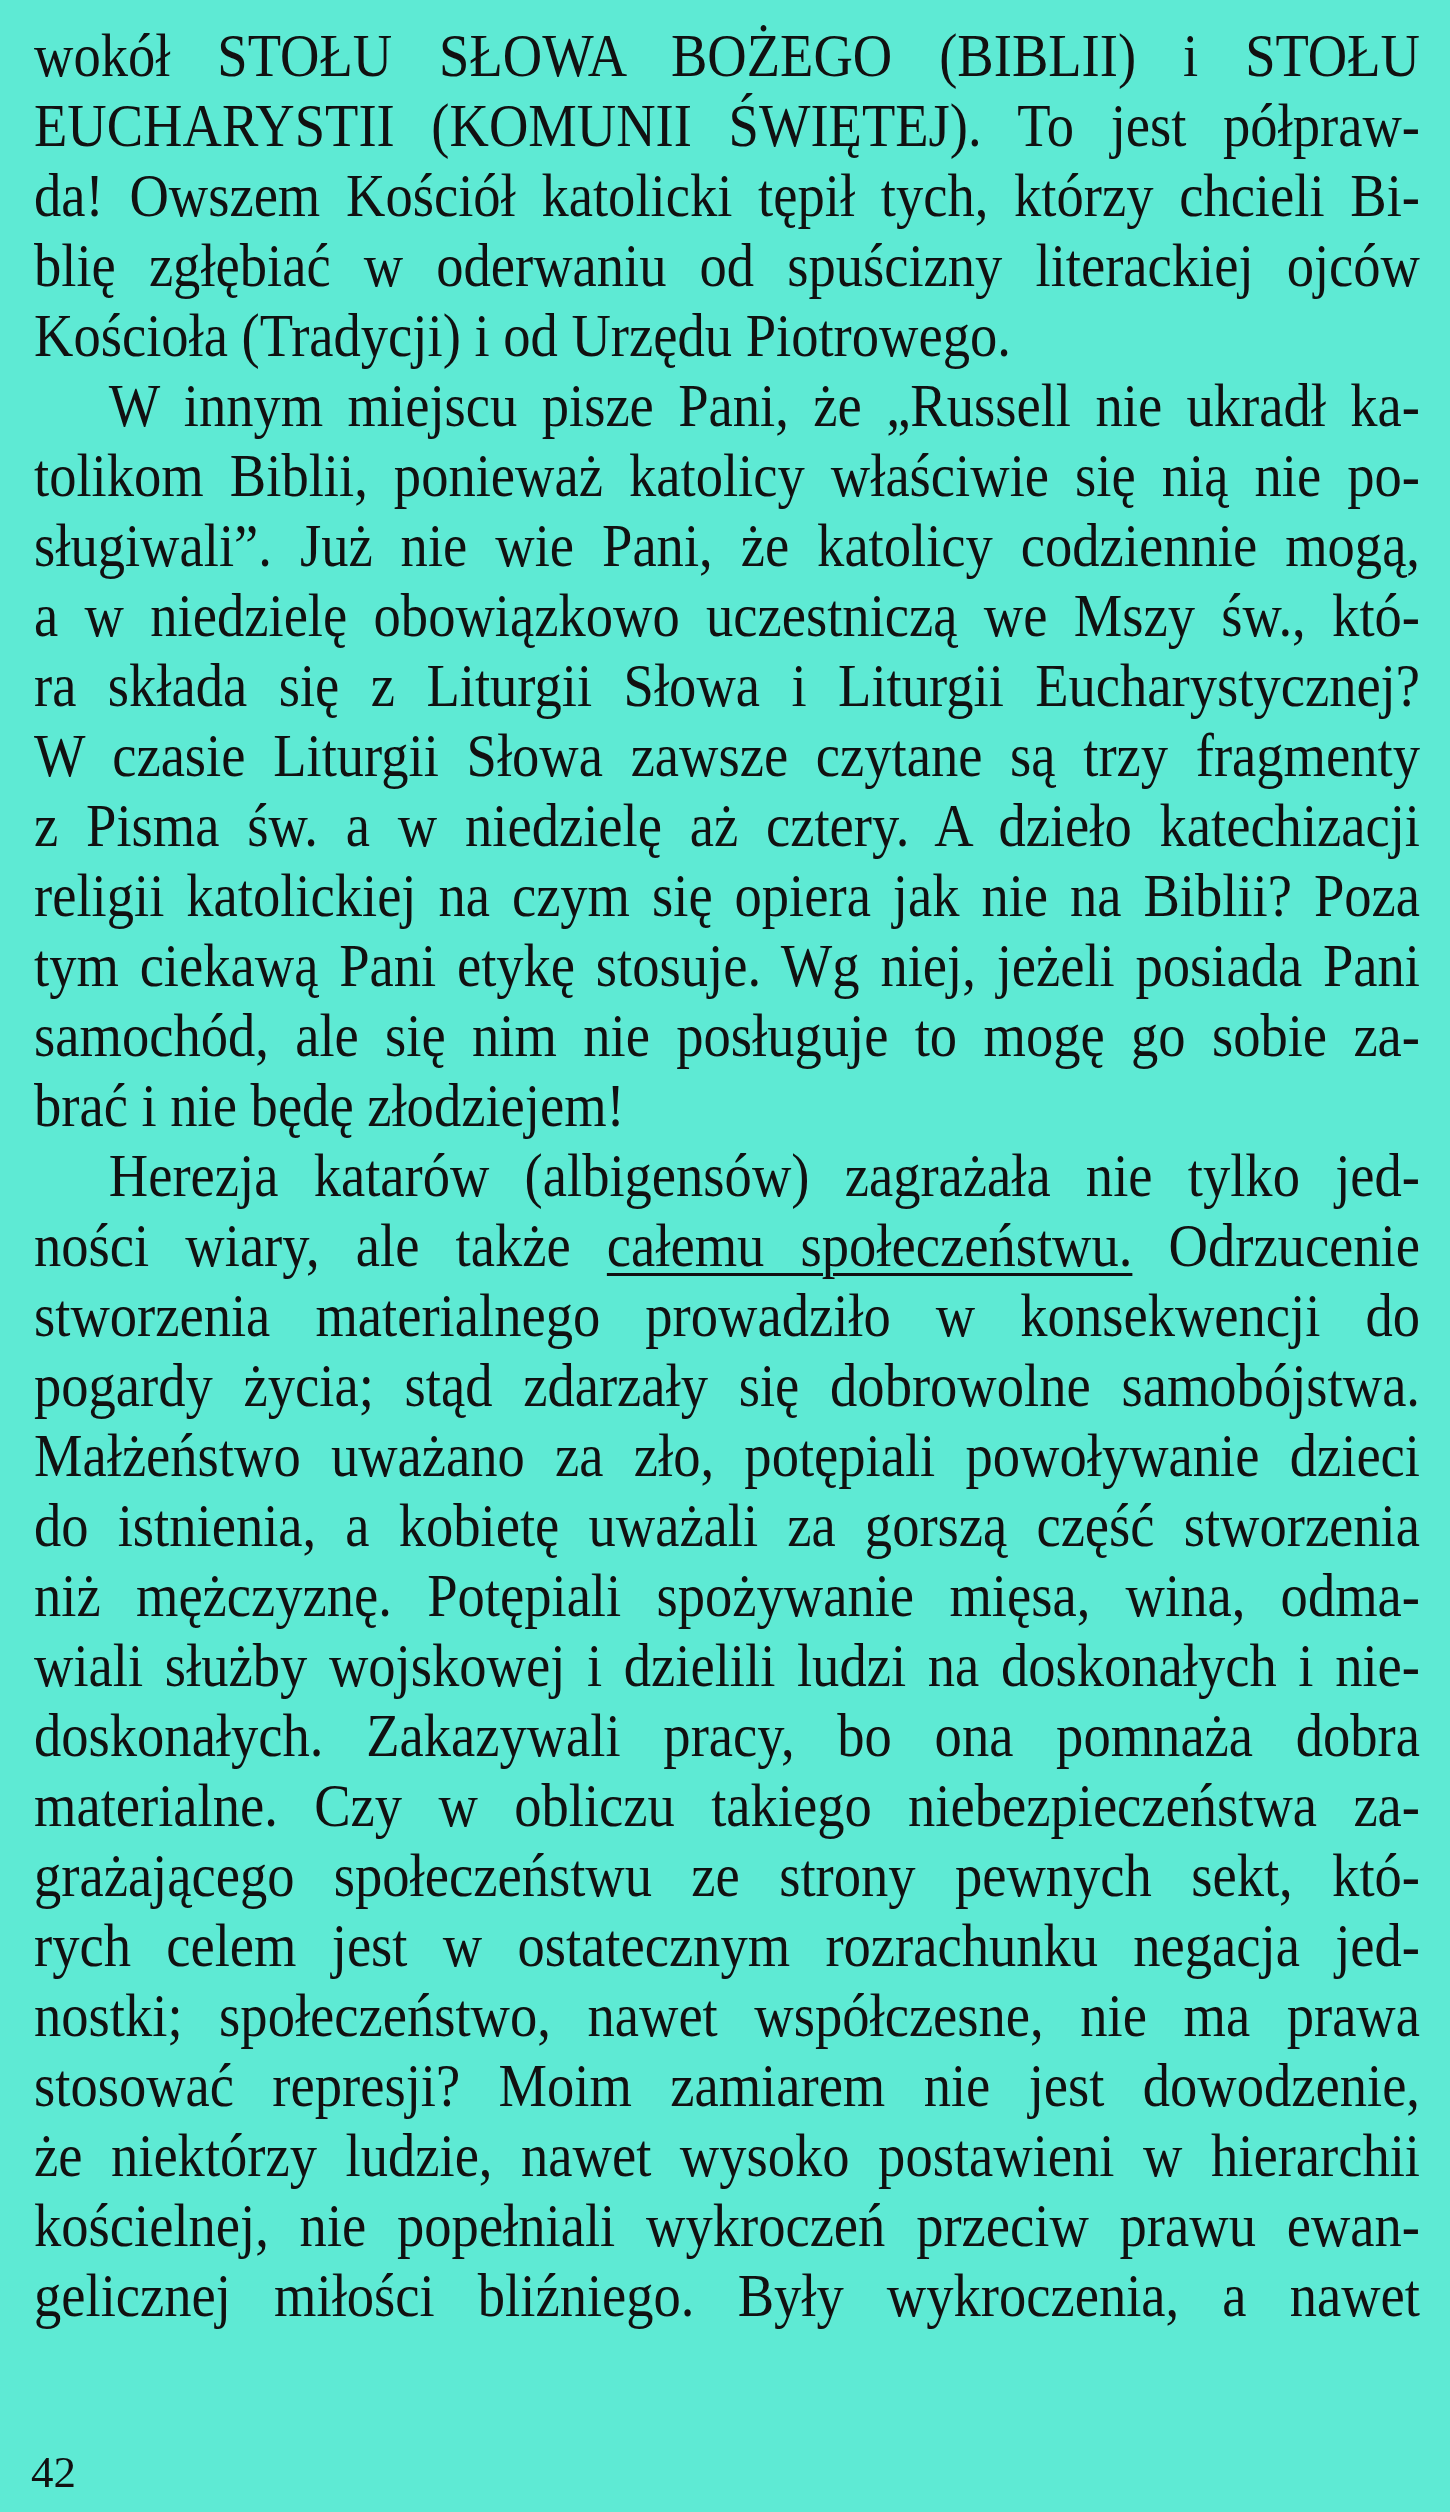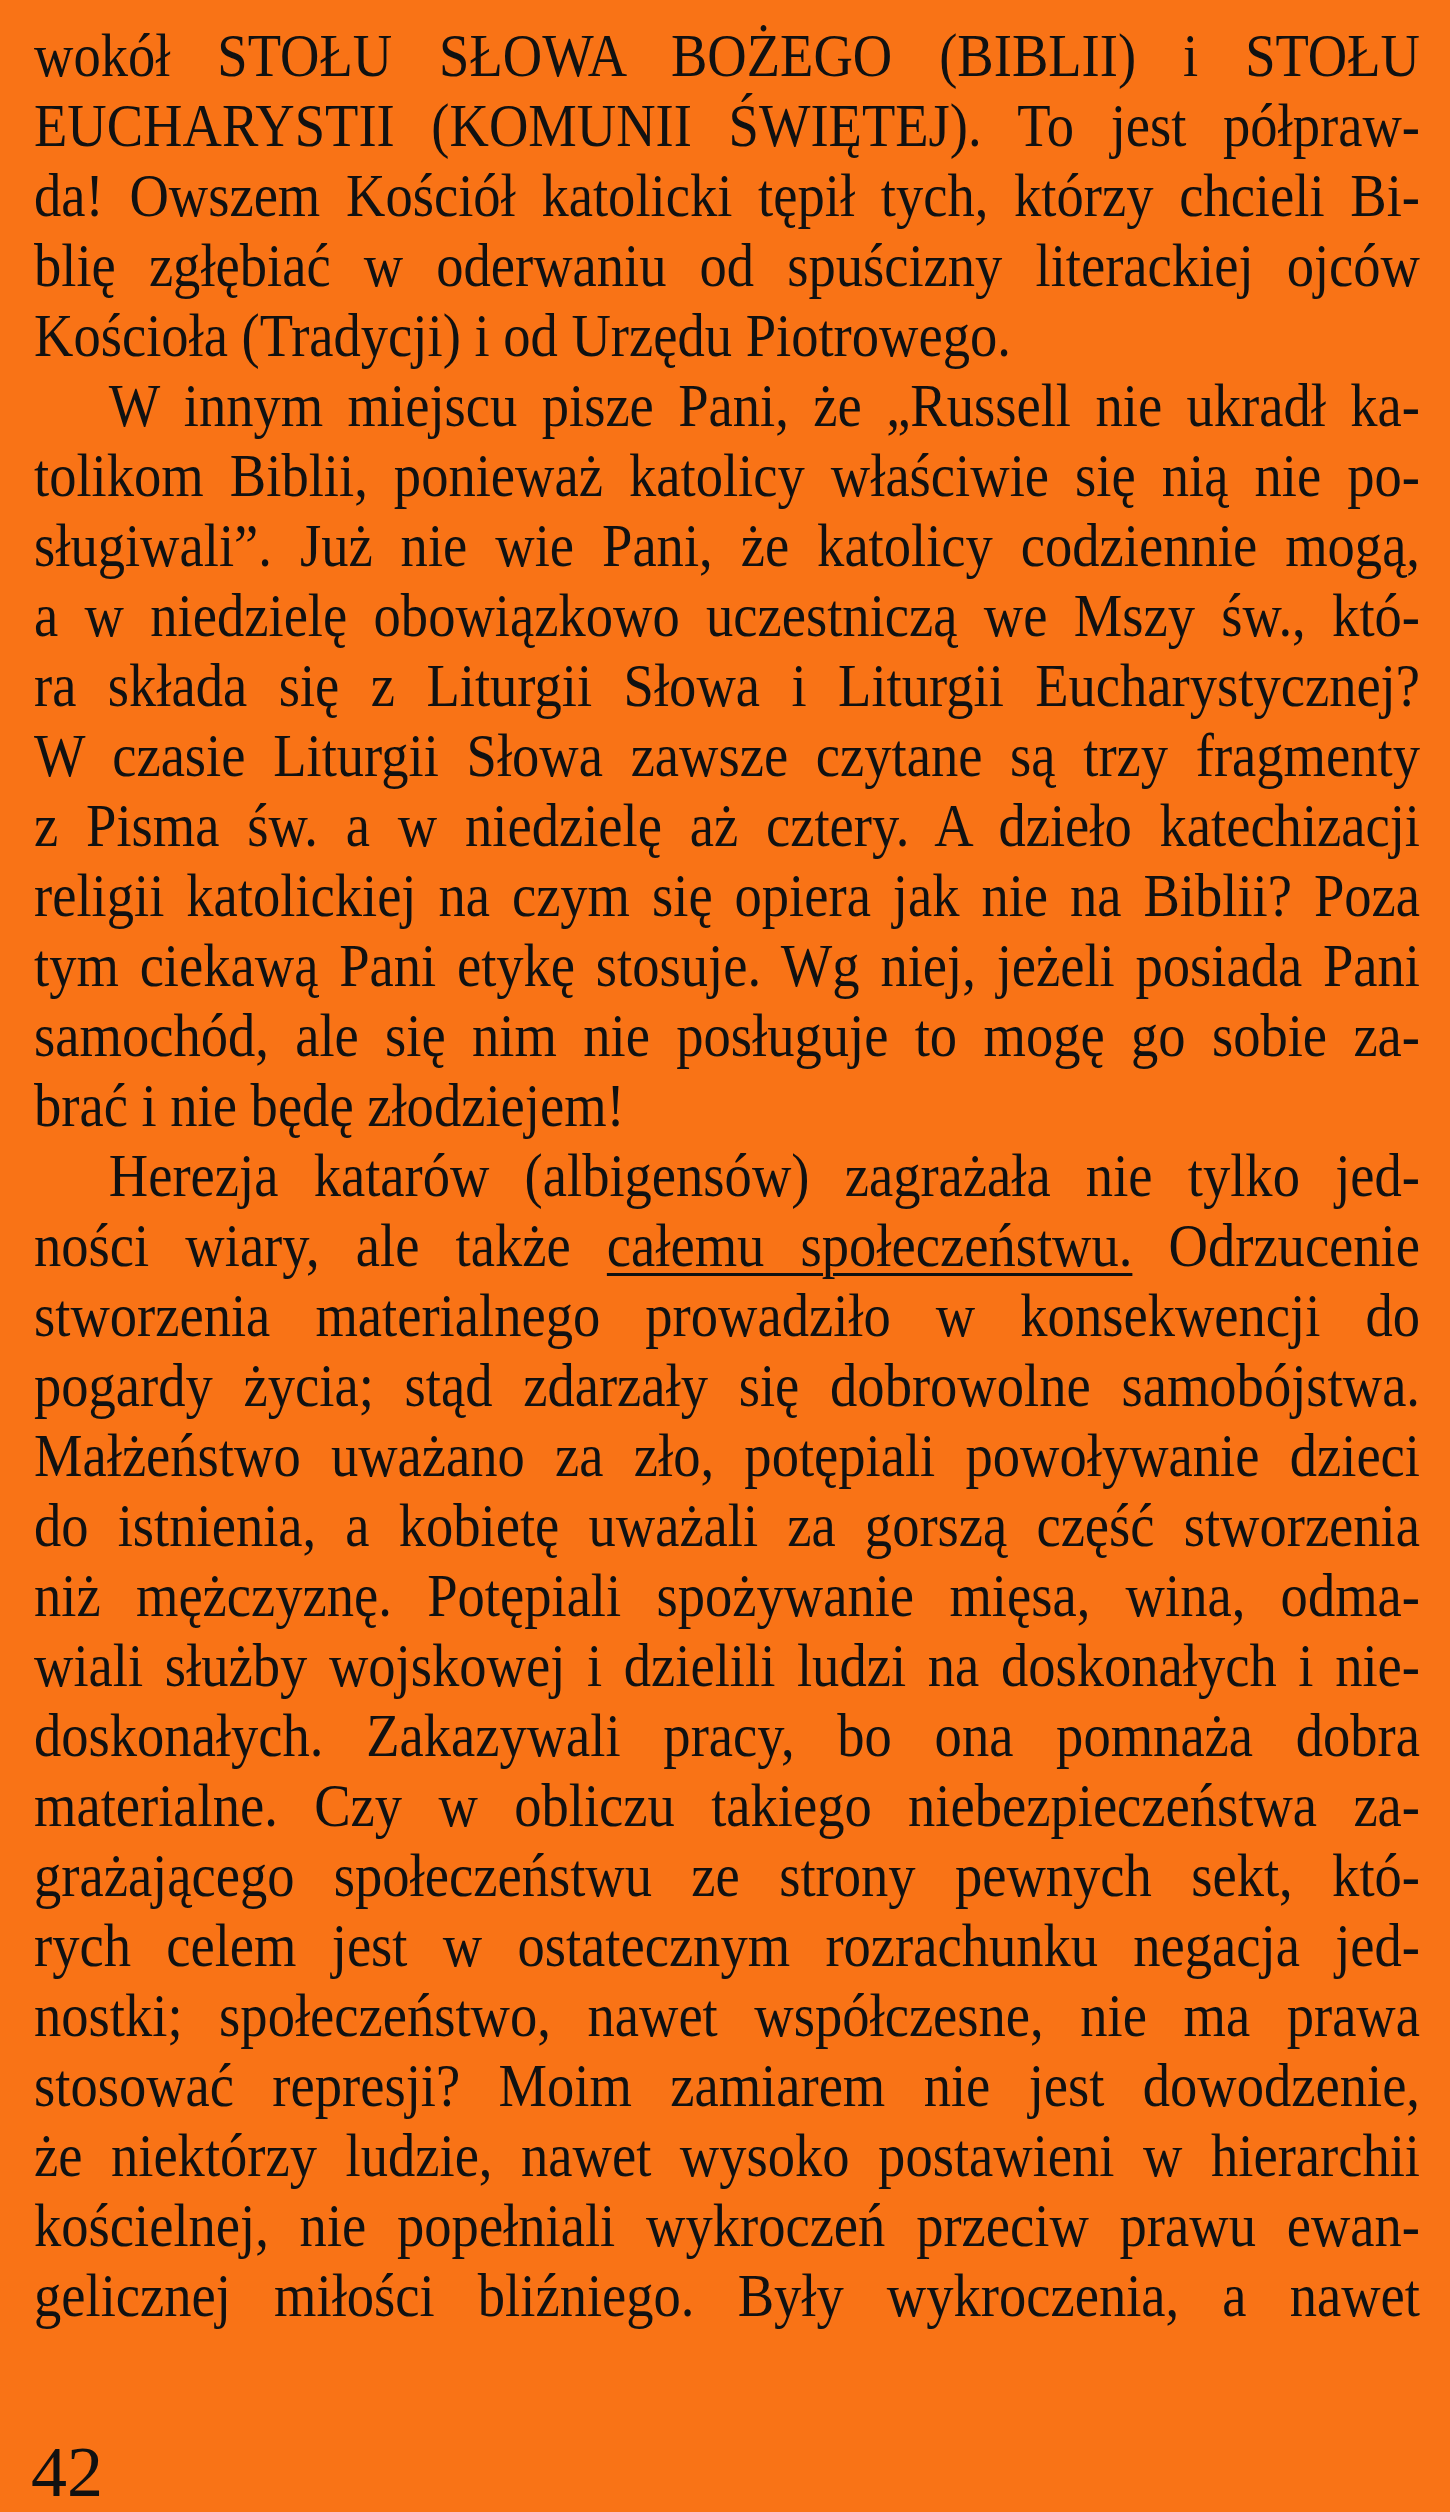--- a/index.html
+++ b/index.html
@@ -13,21 +13,21 @@
     position: relative;
     overflow: hidden;
     color: #111111;
     font-family: "Liberation Serif", "DejaVu Serif", serif;
   }
   .page {
     position: absolute;
     left: 0; top: 0;
     width: 1450px;
     height: 2512px;
-    background: #f97316;
+    background: #5eead4;
   }
   .text-column {
     position: absolute;
     left: 34px;
     top: 19.6px;
     width: 1385px;
   }
   .squeeze {
     width: 1575px;               
     transform: scaleX(0.88);
@@ -51,21 +51,21 @@
   }
   .line .ul {
     text-decoration: underline;
     text-decoration-thickness: 2.9px;
     text-underline-offset: 7.3px;
   }
   .page-number {
     position: absolute;
     left: 31px;
     top: 2437px;
-    font-size: 72px;
+    font-size: 45px;
     line-height: 70px;
     color: #111111;
   }
 </style>
 </head>
 <body>
 
 <div class="page">
   <div class="text-column">
     <div class="squeeze">

